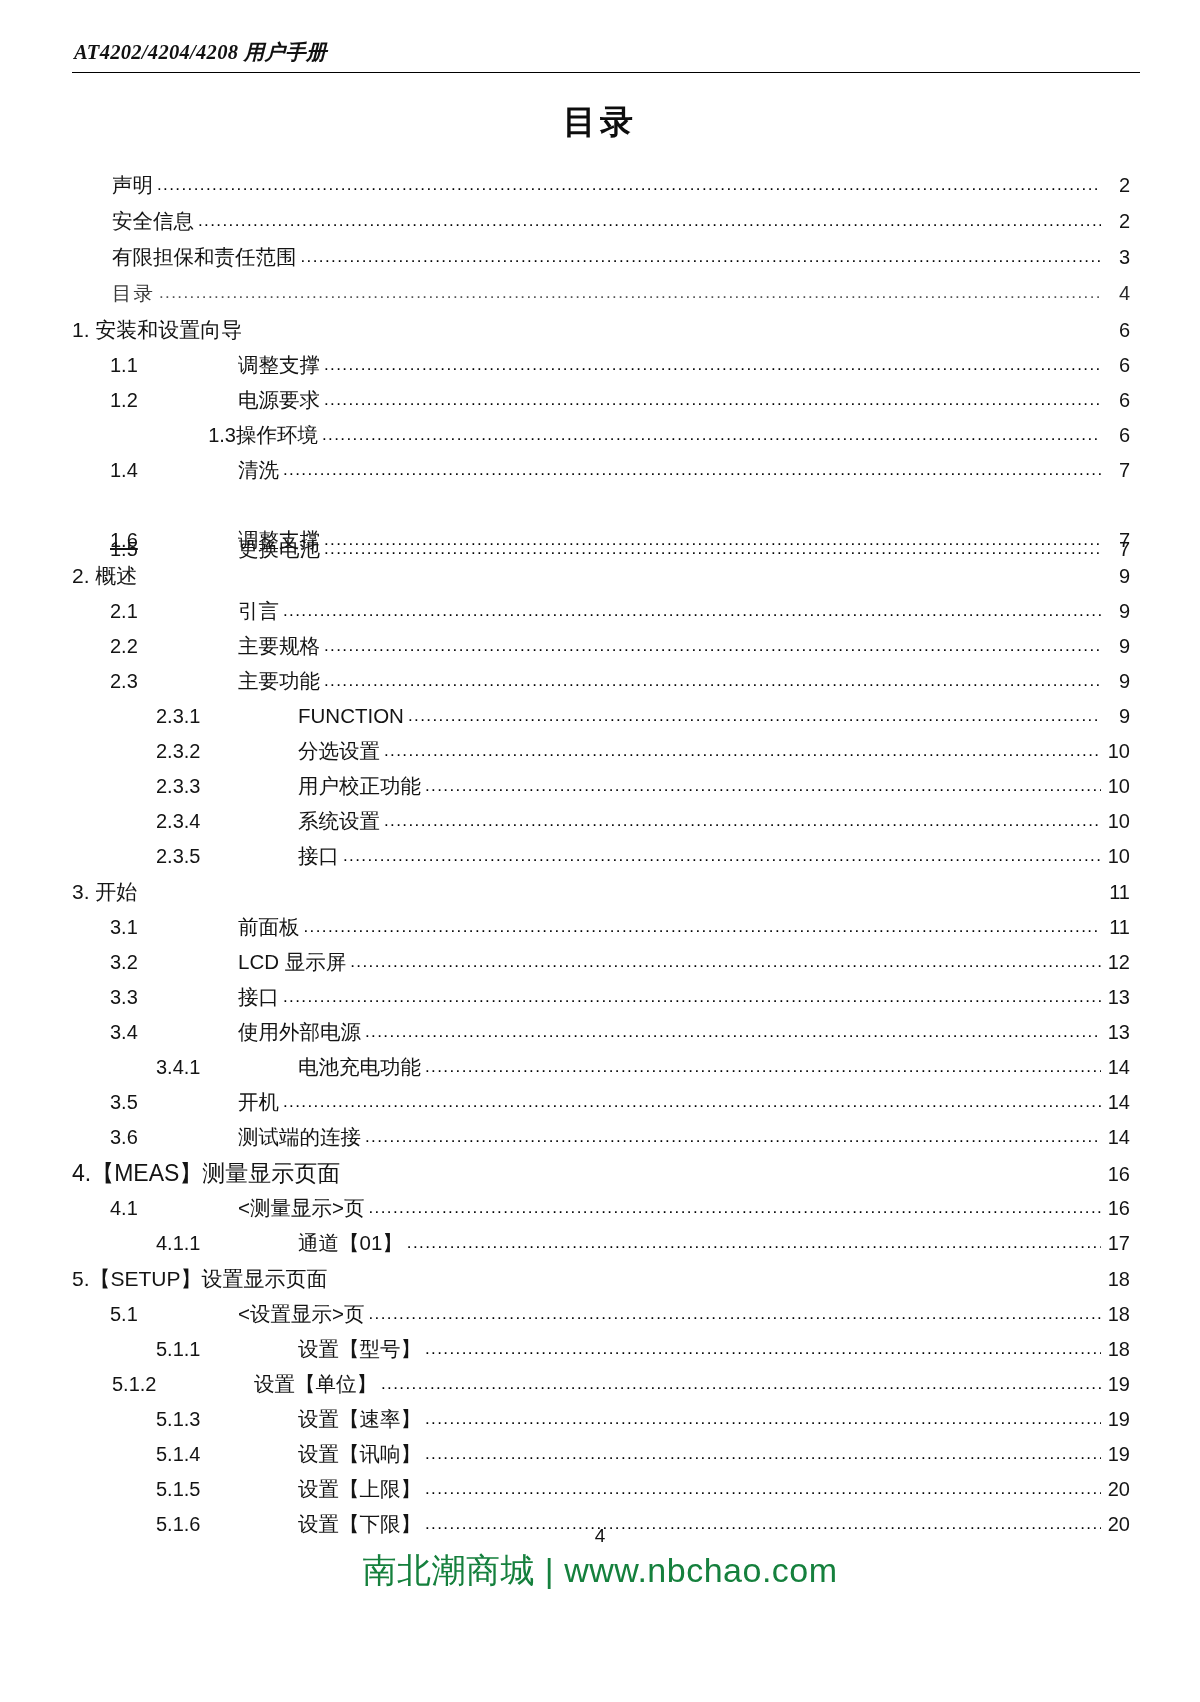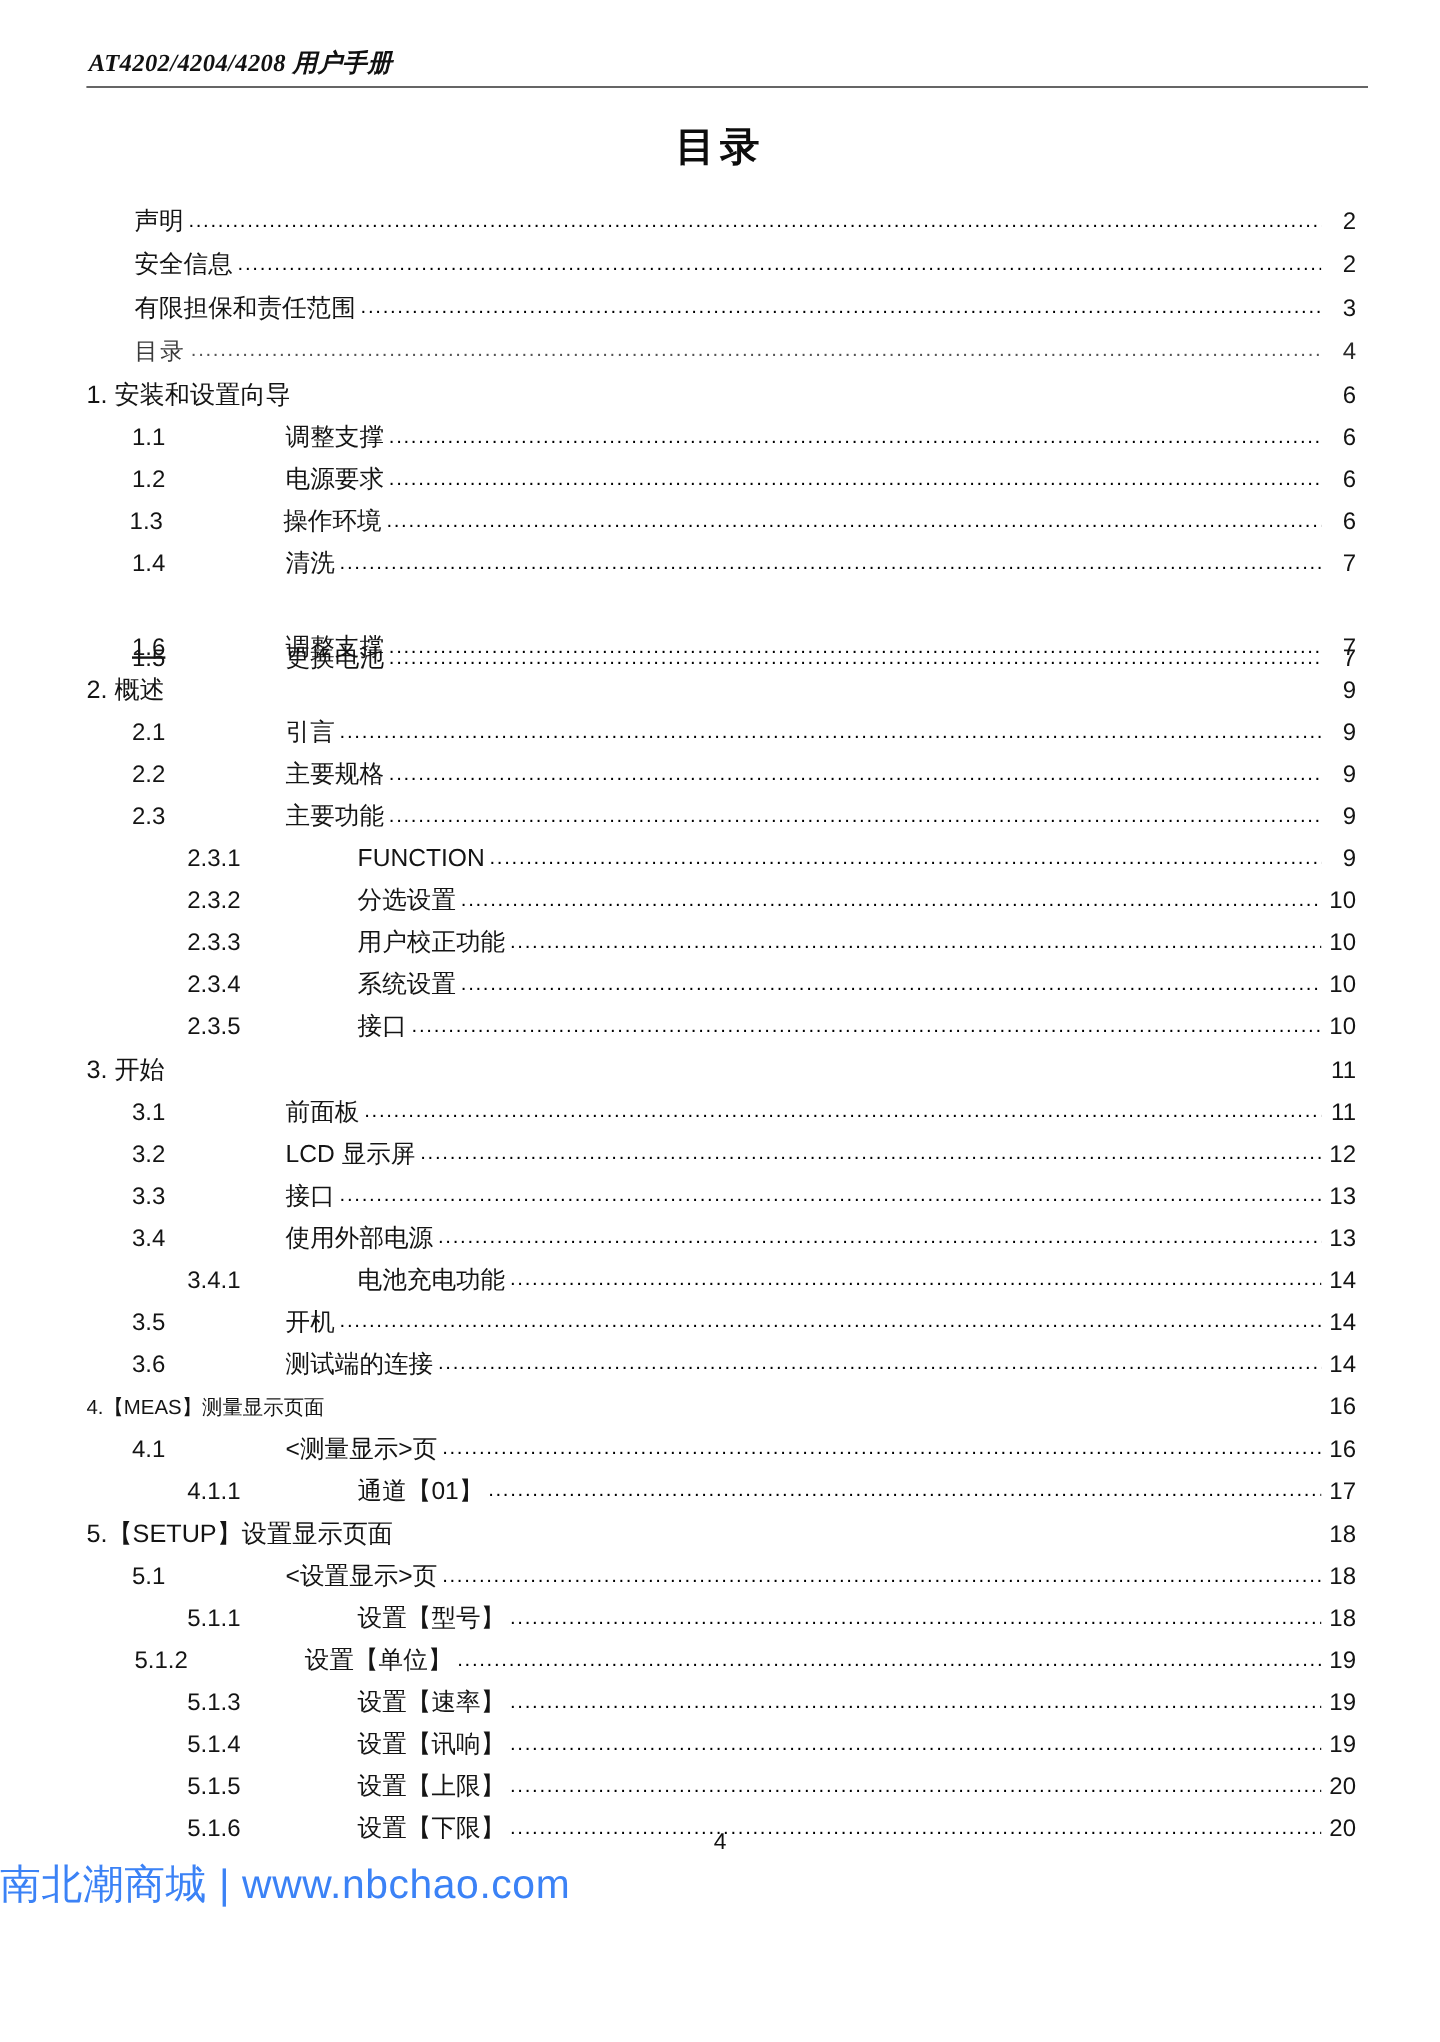--- a/index.html
+++ b/index.html
@@ -148,22 +148,23 @@
     text-align: center;
     font-size: 19px;
     font-family: "Liberation Sans", sans-serif;
     color: #111;
   }
   .watermark {
     position: absolute;
     top: 1548px;
     left: 0;
     width: 1200px;
+    text-align: center;
     font-size: 34px;
-    color: #3b82f6;
+    color: #15803d;
     letter-spacing: 0.5px;
     white-space: pre;
   }
 </style>
 </head>
 <body>
 
 <div class="page">
 
   <div class="header-zone">
@@ -210,21 +211,21 @@
         <span class="leader"></span>
         <span class="pageno">6</span>
       </div>
       <div class="toc-row lvl-2 l2">
         <span class="num " style="width:128px;margin-left:40px;">1.2</span>
         <span class="label">电源要求</span>
         <span class="leader"></span>
         <span class="pageno">6</span>
       </div>
       <div class="toc-row lvl-2 l2">
-        <span class="num " style="width:128px;">1.3</span>
+        <span class="num " style="width:128px;text-align:right;">1.3</span>
         <span class="label">操作环境</span>
         <span class="leader"></span>
         <span class="pageno">6</span>
       </div>
       <div class="toc-row lvl-2 l2">
         <span class="num " style="width:128px;margin-left:40px;">1.4</span>
         <span class="label">清洗</span>
         <span class="leader"></span>
         <span class="pageno">7</span>
       </div>
@@ -337,21 +338,21 @@
         <span class="pageno">14</span>
       </div>
       <div class="toc-row lvl-2 l2">
         <span class="num " style="width:128px;margin-left:40px;">3.6</span>
         <span class="label">测试端的连接</span>
         <span class="leader"></span>
         <span class="pageno">14</span>
       </div>
       <div class="toc-row lvl-1 l1">
         <span class="num " style="width:0;"></span>
-        <span class="label" style="margin-left:2px;font-size:17px;">4.【MEAS】测量显示页面</span>
+        <span class="label" style="margin-left:2px;font-size:23px;">4.【MEAS】测量显示页面</span>
         <span class="leader hidden"></span>
         <span class="pageno">16</span>
       </div>
       <div class="toc-row lvl-2 l2">
         <span class="num " style="width:128px;margin-left:40px;">4.1</span>
         <span class="label">&lt;测量显示&gt;页</span>
         <span class="leader"></span>
         <span class="pageno">16</span>
       </div>
       <div class="toc-row lvl-3 l3">

